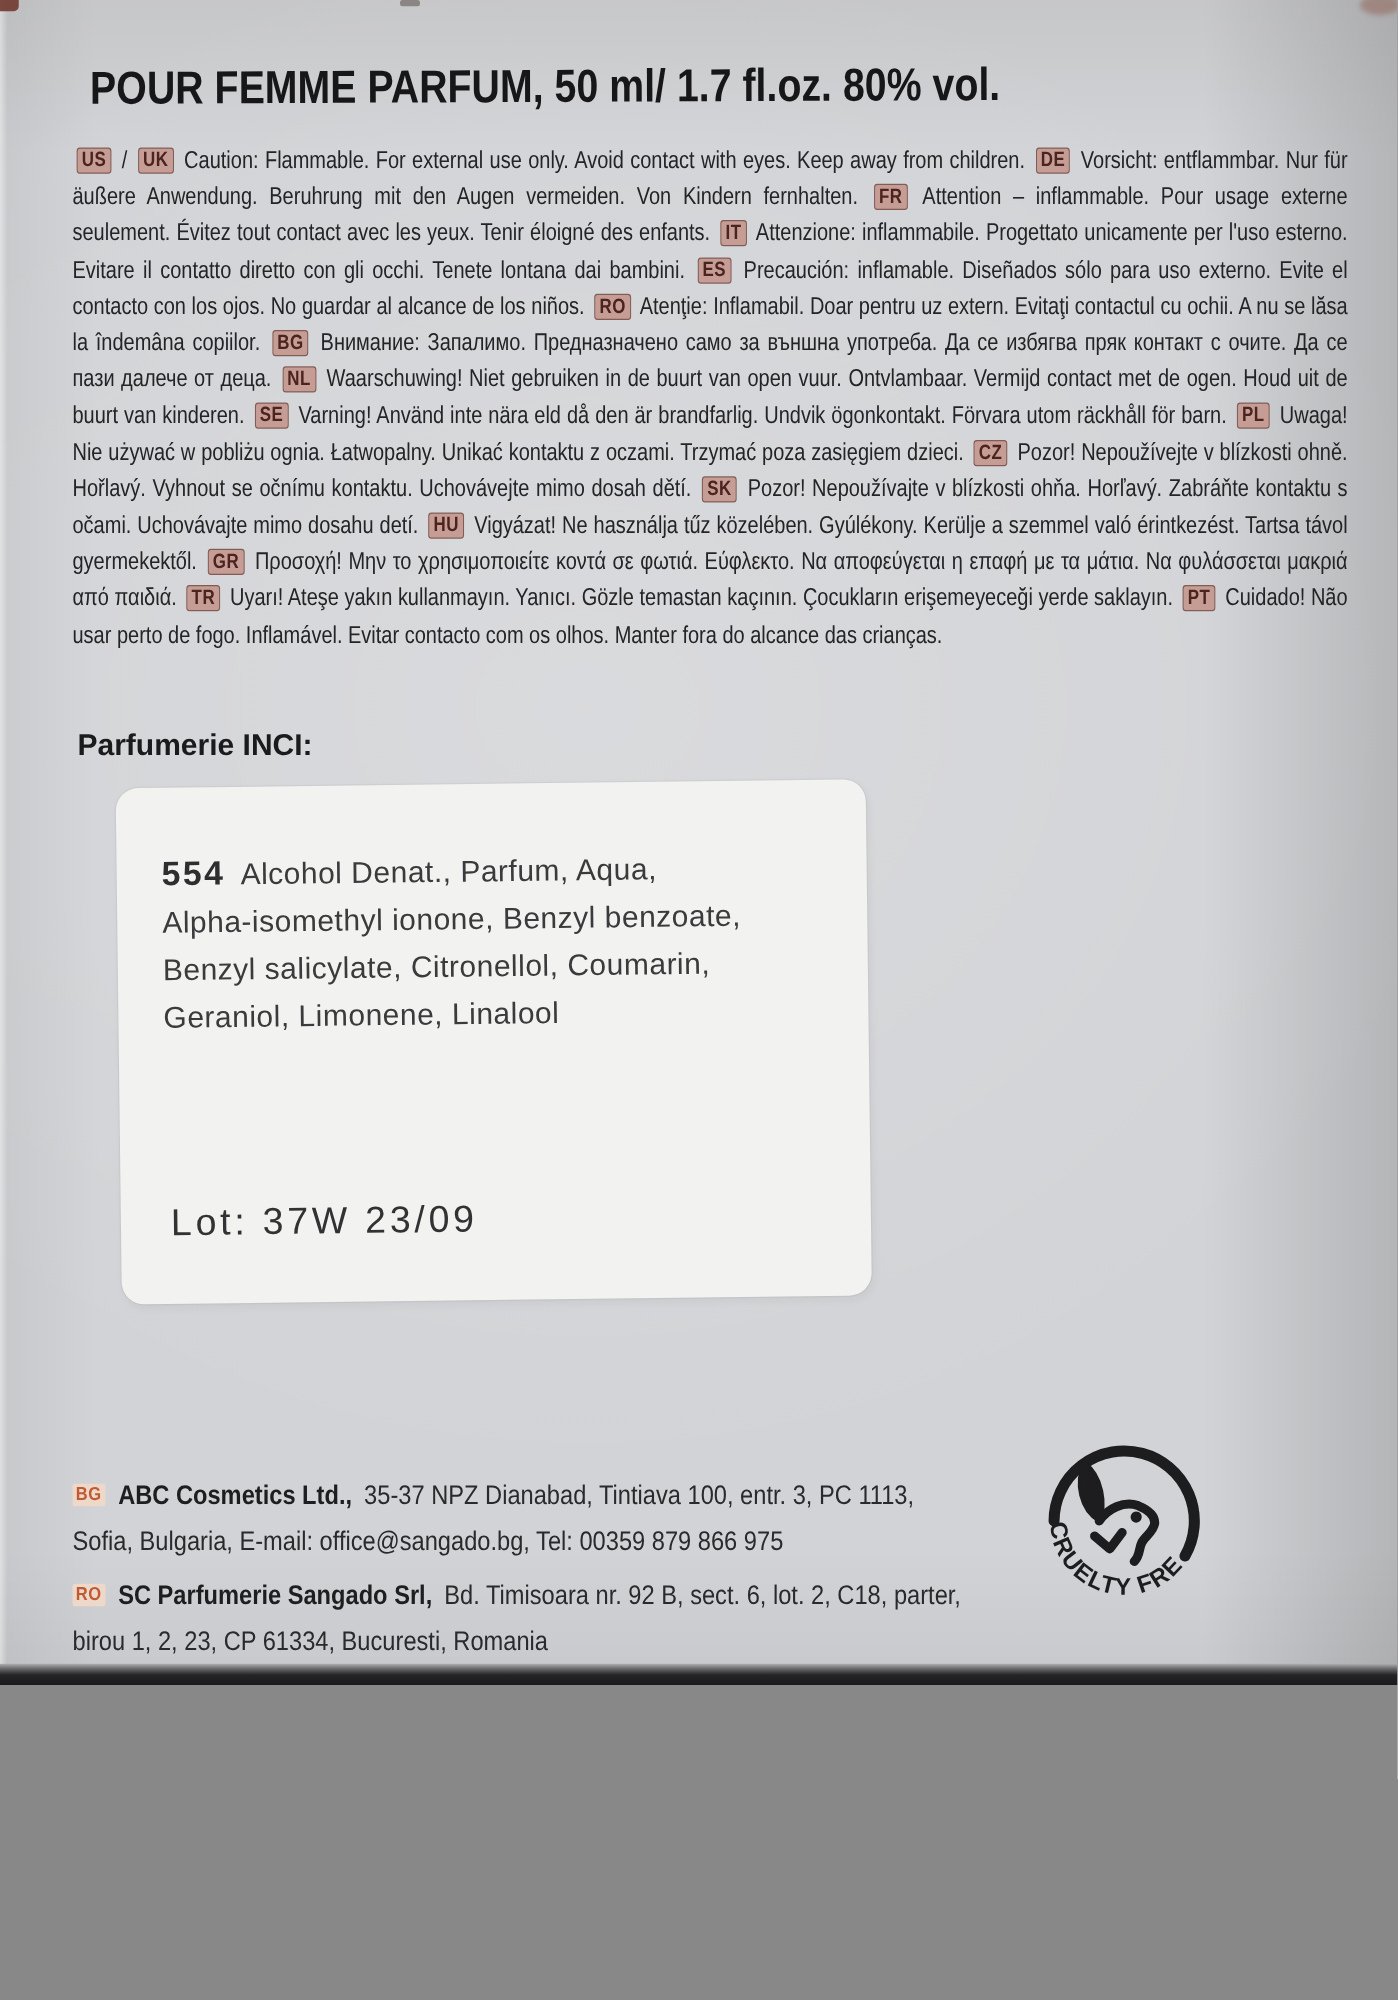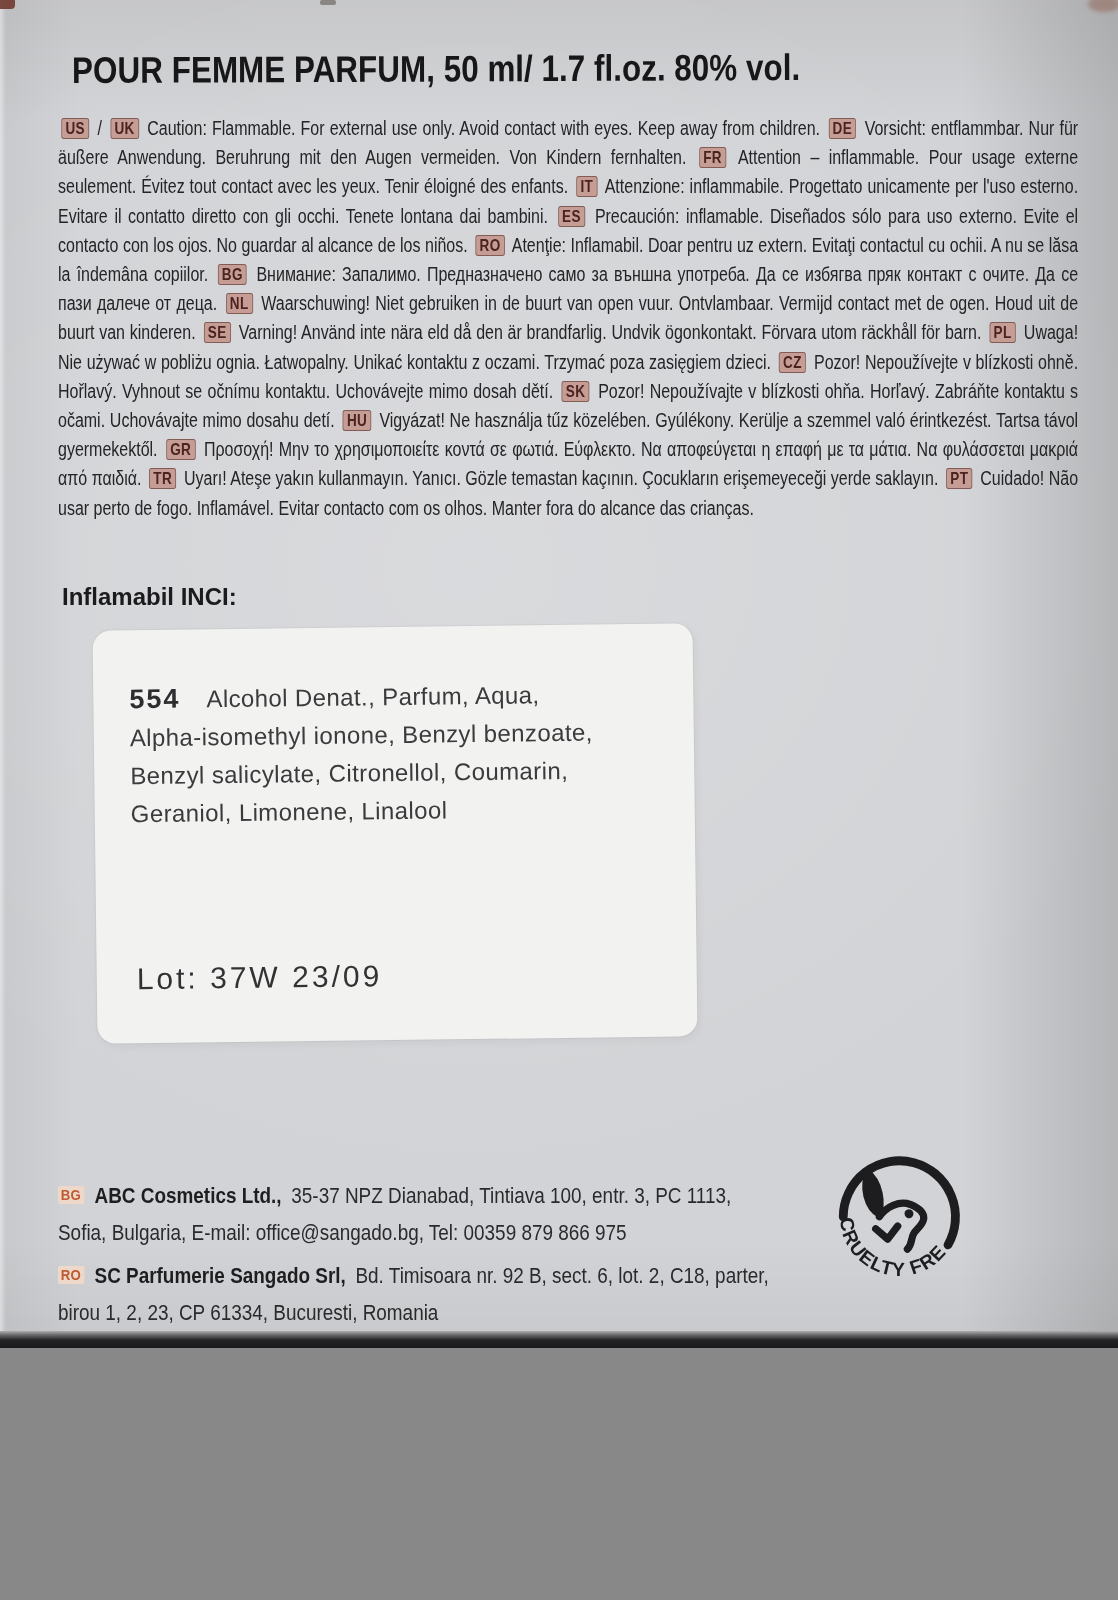--- a/index.html
+++ b/index.html
@@ -32,21 +32,21 @@
   .inci-heading {
     position:absolute; left:62px; top:583px; font-size:24px; font-weight:bold; color:#1b1b1e;
   }
   .sticker {
     position:absolute; left:95px; top:627px; width:600px; height:413px;
     background:#f2f2f0; border-radius:18px; transform:rotate(-.7deg);
     box-shadow:0 0 0 1px rgba(0,0,0,.035), 2px 3px 8px rgba(0,0,0,.05);
   }
   .sticker-lines { position:absolute; left:36px; top:50px; width:540px;
     font-size:24px; line-height:38px; color:#3b3b3d; letter-spacing:.4px; }
-  .sticker-code { font-size:27px; font-weight:bold; letter-spacing:2px; margin-right:26px; color:#2e2e30; }
+  .sticker-code { font-size:27px; font-weight:bold; letter-spacing:2px; margin-right:12px; color:#2e2e30; }
   .lot-line { position:absolute; left:40px; top:332px; font-size:30px; letter-spacing:3px; color:#323234; }
   .company {
     position:absolute; left:58px; width:818px;
     transform:scaleX(.88); transform-origin:left top;
     font-size:21.5px; line-height:37px; color:#2a2a2c;
   }
   .company .bold-seg { font-weight:bold; color:#1e1e20; margin-right:5px; }
   .co-tag {
     display:inline-block; background:#eed8c9; color:#bf5a31;
     border-radius:2px; font-weight:bold; font-size:15px; line-height:18px;
@@ -79,21 +79,21 @@
 <div class="photo">
 
   <div class="mark-tl"></div>
   <div class="mark-top"></div>
   <div class="mark-tr"></div>
 
   <div class="title">POUR FEMME PARFUM, 50 ml/ 1.7 fl.oz. 80% vol.</div>
 
   <div class="warnings"><span class="lang-tag">US</span> <span>/</span> <span class="lang-tag">UK</span> <span>Caution: Flammable. For external use only. Avoid contact with eyes. Keep away from children.</span> <span class="lang-tag">DE</span> <span>Vorsicht: entflammbar. Nur für äußere Anwendung. Beruhrung mit den Augen vermeiden. Von Kindern fernhalten.</span> <span class="lang-tag">FR</span> <span>Attention – inflammable. Pour usage externe seulement. Évitez tout contact avec les yeux. Tenir éloigné des enfants.</span> <span class="lang-tag">IT</span> <span>Attenzione: inflammabile. Progettato unicamente per l'uso esterno. Evitare il contatto diretto con gli occhi. Tenete lontana dai bambini.</span> <span class="lang-tag">ES</span> <span>Precaución: inflamable. Diseñados sólo para uso externo. Evite el contacto con los ojos. No guardar al alcance de los niños.</span> <span class="lang-tag">RO</span> <span>Atenţie: Inflamabil. Doar pentru uz extern. Evitaţi contactul cu ochii. A nu se lăsa la îndemâna copiilor.</span> <span class="lang-tag">BG</span> <span>Внимание: Запалимо. Предназначено само за външна употреба. Да се избягва пряк контакт с очите. Да се пази далече от деца.</span> <span class="lang-tag">NL</span> <span>Waarschuwing! Niet gebruiken in de buurt van open vuur. Ontvlambaar. Vermijd contact met de ogen. Houd uit de buurt van kinderen.</span> <span class="lang-tag">SE</span> <span>Varning! Använd inte nära eld då den är brandfarlig. Undvik ögonkontakt. Förvara utom räckhåll för barn.</span> <span class="lang-tag">PL</span> <span>Uwaga! Nie używać w pobliżu ognia. Łatwopalny. Unikać kontaktu z oczami. Trzymać poza zasięgiem dzieci.</span> <span class="lang-tag">CZ</span> <span>Pozor! Nepoužívejte v blízkosti ohně. Hořlavý. Vyhnout se očnímu kontaktu. Uchovávejte mimo dosah dětí.</span> <span class="lang-tag">SK</span> <span>Pozor! Nepoužívajte v blízkosti ohňa. Horľavý. Zabráňte kontaktu s očami. Uchovávajte mimo dosahu detí.</span> <span class="lang-tag">HU</span> <span>Vigyázat! Ne használja tűz közelében. Gyúlékony. Kerülje a szemmel való érintkezést. Tartsa távol gyermekektől.</span> <span class="lang-tag">GR</span> <span>Προσοχή! Μην το χρησιμοποιείτε κοντά σε φωτιά. Εύφλεκτο. Να αποφεύγεται η επαφή με τα μάτια. Να φυλάσσεται μακριά από παιδιά.</span> <span class="lang-tag">TR</span> <span>Uyarı! Ateşe yakın kullanmayın. Yanıcı. Gözle temastan kaçının. Çocukların erişemeyeceği yerde saklayın.</span> <span class="lang-tag">PT</span> <span>Cuidado! Não usar perto de fogo. Inflamável. Evitar contacto com os olhos. Manter fora do alcance das crianças.</span> </div>
 
-  <div class="inci-heading">Inflamabil INCI:</div>
+  <div class="inci-heading">Parfumerie INCI:</div>
 
   <div class="sticker">
     <div class="sticker-lines">
         <div><span class="sticker-code">554</span>Alcohol Denat., Parfum, Aqua,</div>
         <div>Alpha-isomethyl ionone, Benzyl benzoate,</div>
         <div>Benzyl salicylate, Citronellol, Coumarin,</div>
         <div>Geraniol, Limonene, Linalool</div>
       </div>
     <div class="lot-line">Lot: 37W 23/09</div>
   </div>

